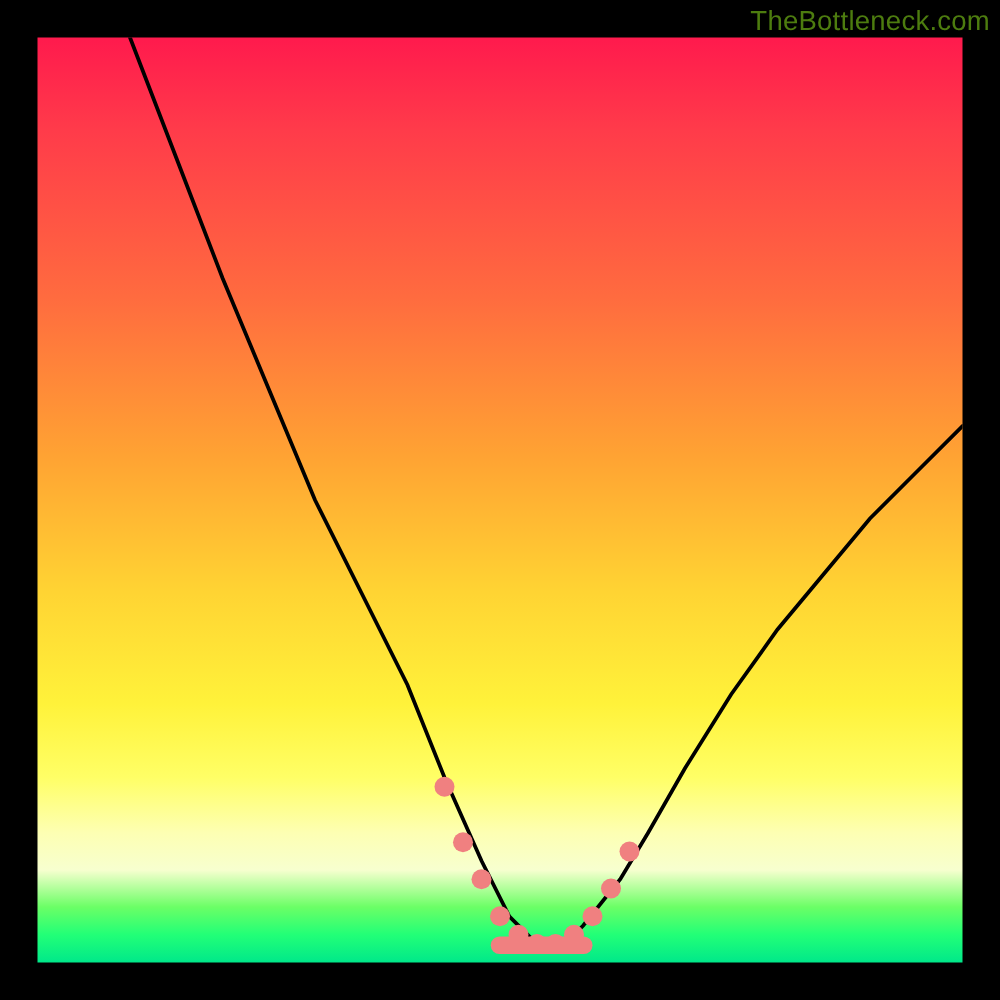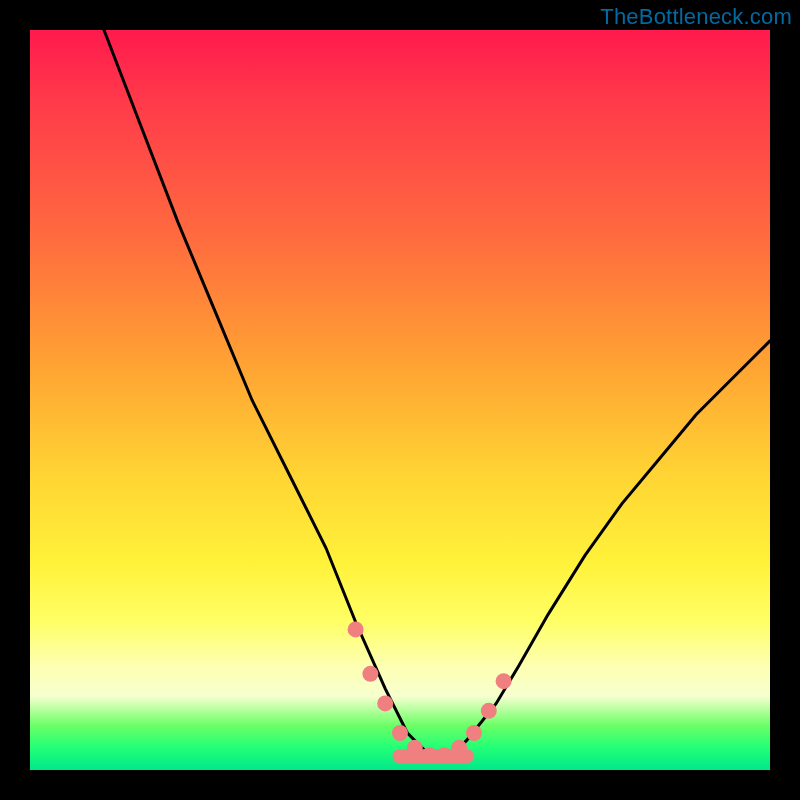--- a/index.html
+++ b/index.html
@@ -38,21 +38,21 @@
       #f7ffcf 90%,
       #6bff66 94%,
       #22ff77 97%,
       #00e88a 100%
     );
   }
   .watermark {
     position: absolute;
     top: 4px;
     right: 8px;
-    color: #0369a1;
+    color: #4d7c0f;
     font-size: 22px;
     font-weight: 500;
     letter-spacing: 0.2px;
     user-select: none;
   }
   svg.curve {
     position: absolute;
     left: 0;
     top: 0;
     width: 740px;

